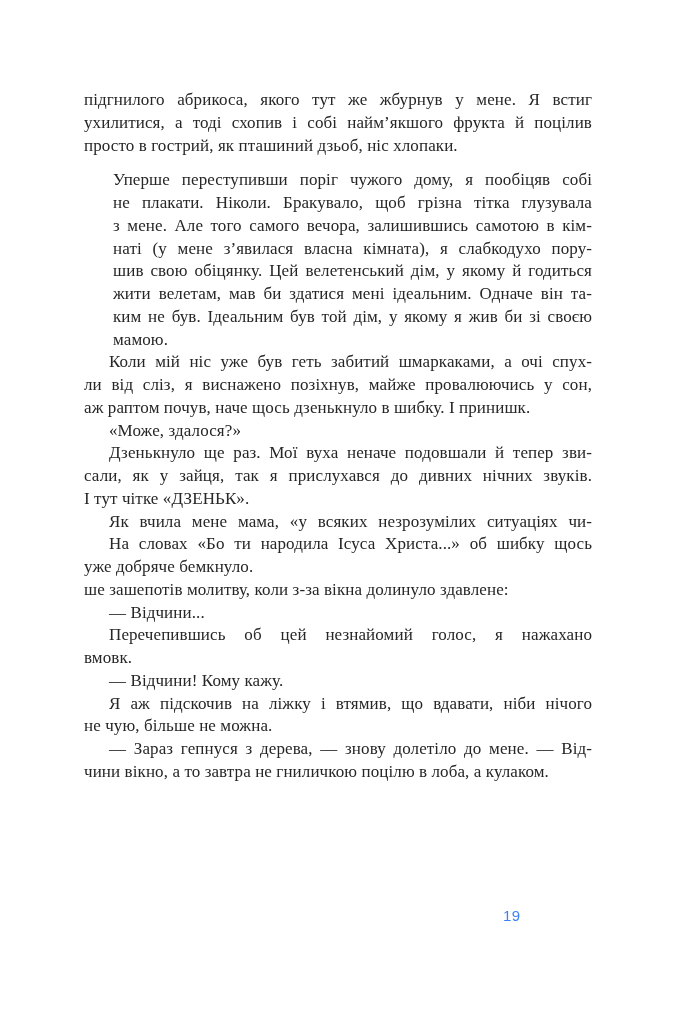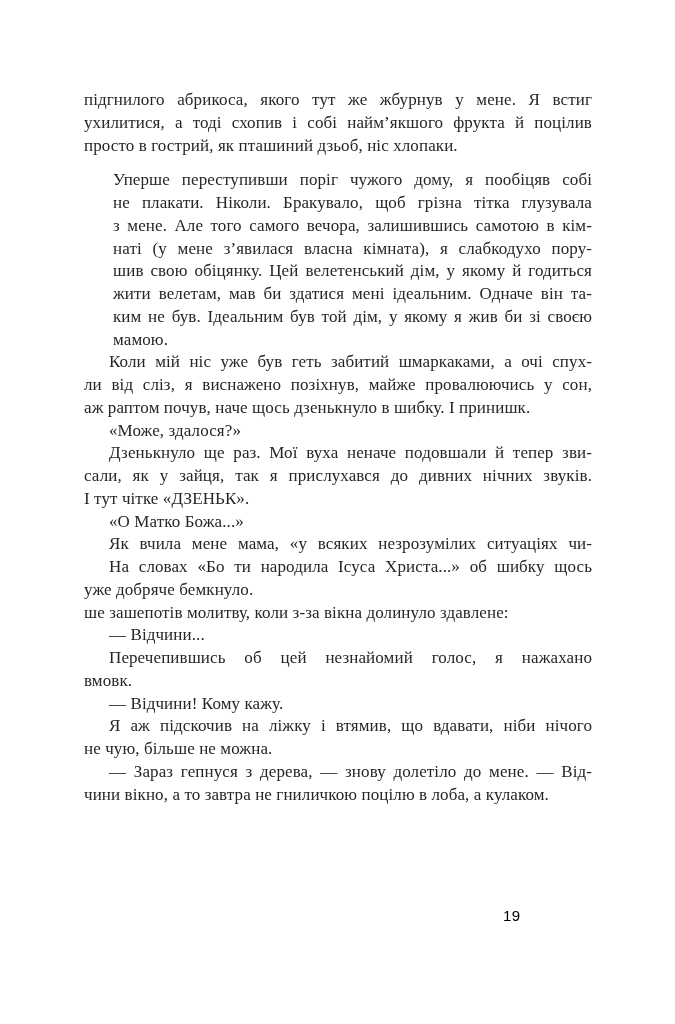--- a/index.html
+++ b/index.html
@@ -46,21 +46,21 @@
   }
   .page-number {
     position: absolute;
     left: 503px;
     top: 907px;
     width: 30px;
     text-align: left;
     font-family: "Liberation Sans", "DejaVu Sans", sans-serif;
     font-size: 15px;
     letter-spacing: 0.5px;
-    color: #000000;
+    color: #3b82f6;
   }
 </style>
 </head>
 <body>
 
 <div class="book-page">
   <div class="text-block">
       <div class="para">
         <div class="line j">підгнилого абрикоса, якого тут же жбурнув у мене. Я встиг</div>
         <div class="line j">ухилитися, а тоді схопив і собі найм’якшого фрукта й поцілив</div>
@@ -83,23 +83,20 @@
       </div>
       <div class="para">
         <div class="line ind">«Може, здалося?»</div>
       </div>
       <div class="para">
         <div class="line j ind">Дзенькнуло ще раз. Мої вуха неначе подовшали й тепер зви-</div>
         <div class="line j">сали, як у зайця, так я прислухався до дивних нічних звуків.</div>
         <div class="line">І тут чітке «ДЗЕНЬК».</div>
       </div>
       <div class="para">
-        <div class="line ind">«О Матко Божа...»</div>
-      </div>
-      <div class="para">
         <div class="line j ind">Як вчила мене мама, «у всяких незрозумілих ситуаціях чи-</div>
       </div>
       <div class="para">
         <div class="line j ind">На словах «Бо ти народила Ісуса Христа...» об шибку щось</div>
         <div class="line">уже добряче бемкнуло.</div>
       </div>
       <div class="para">
         <div class="line">ше зашепотів молитву, коли з-за вікна долинуло здавлене:</div>
       </div>
       <div class="para">

